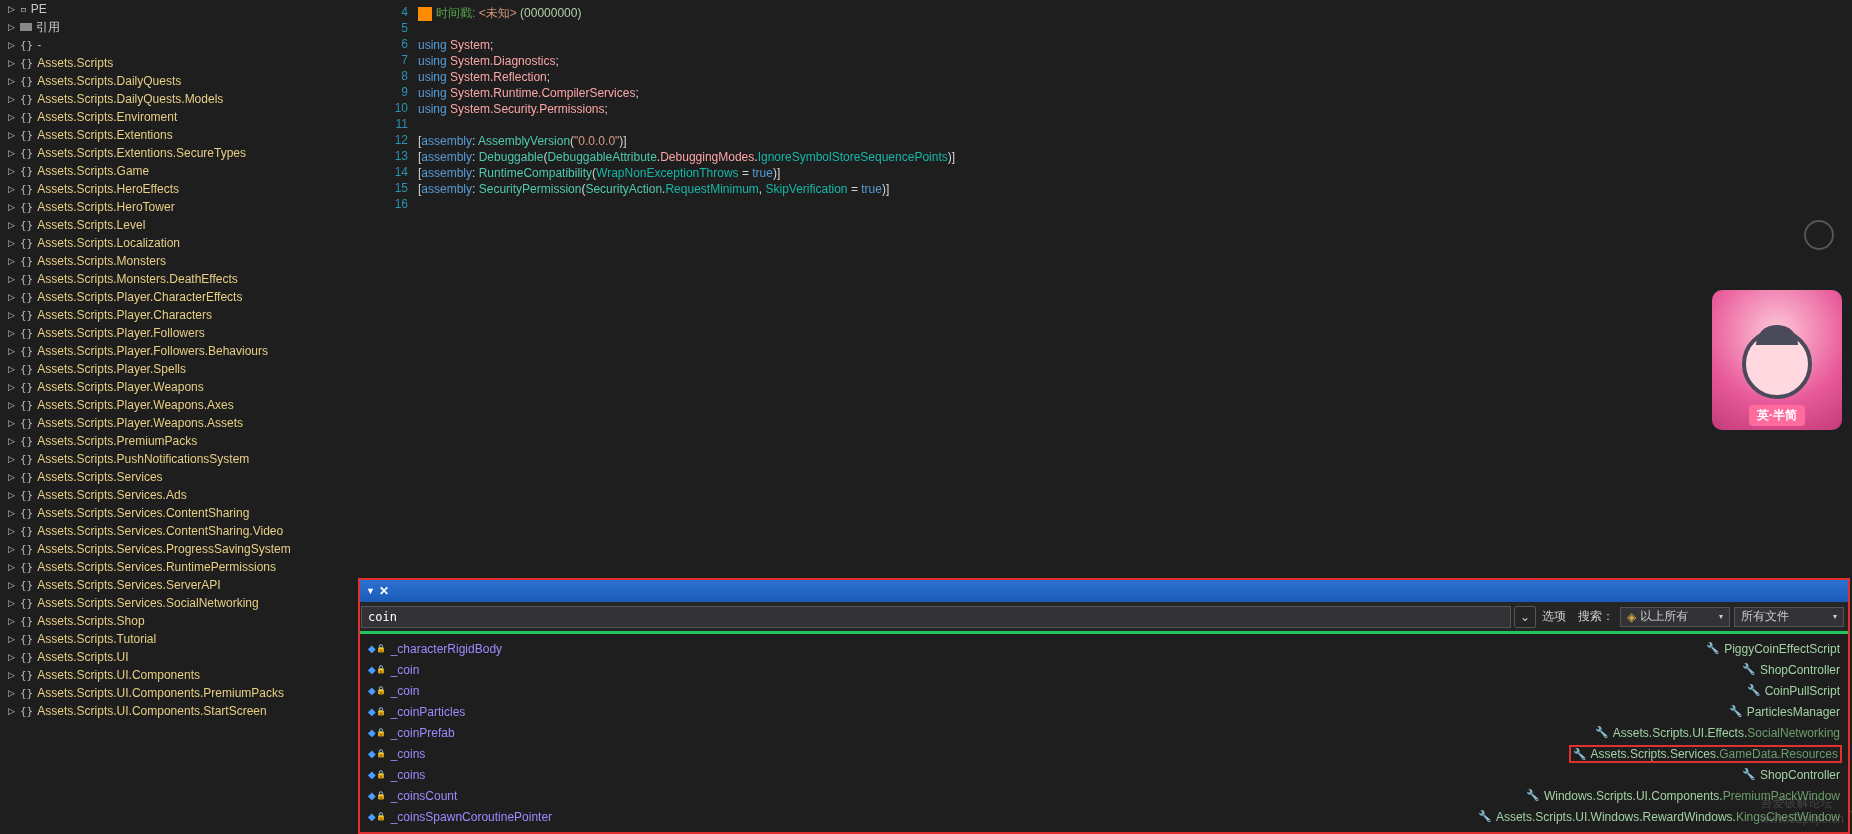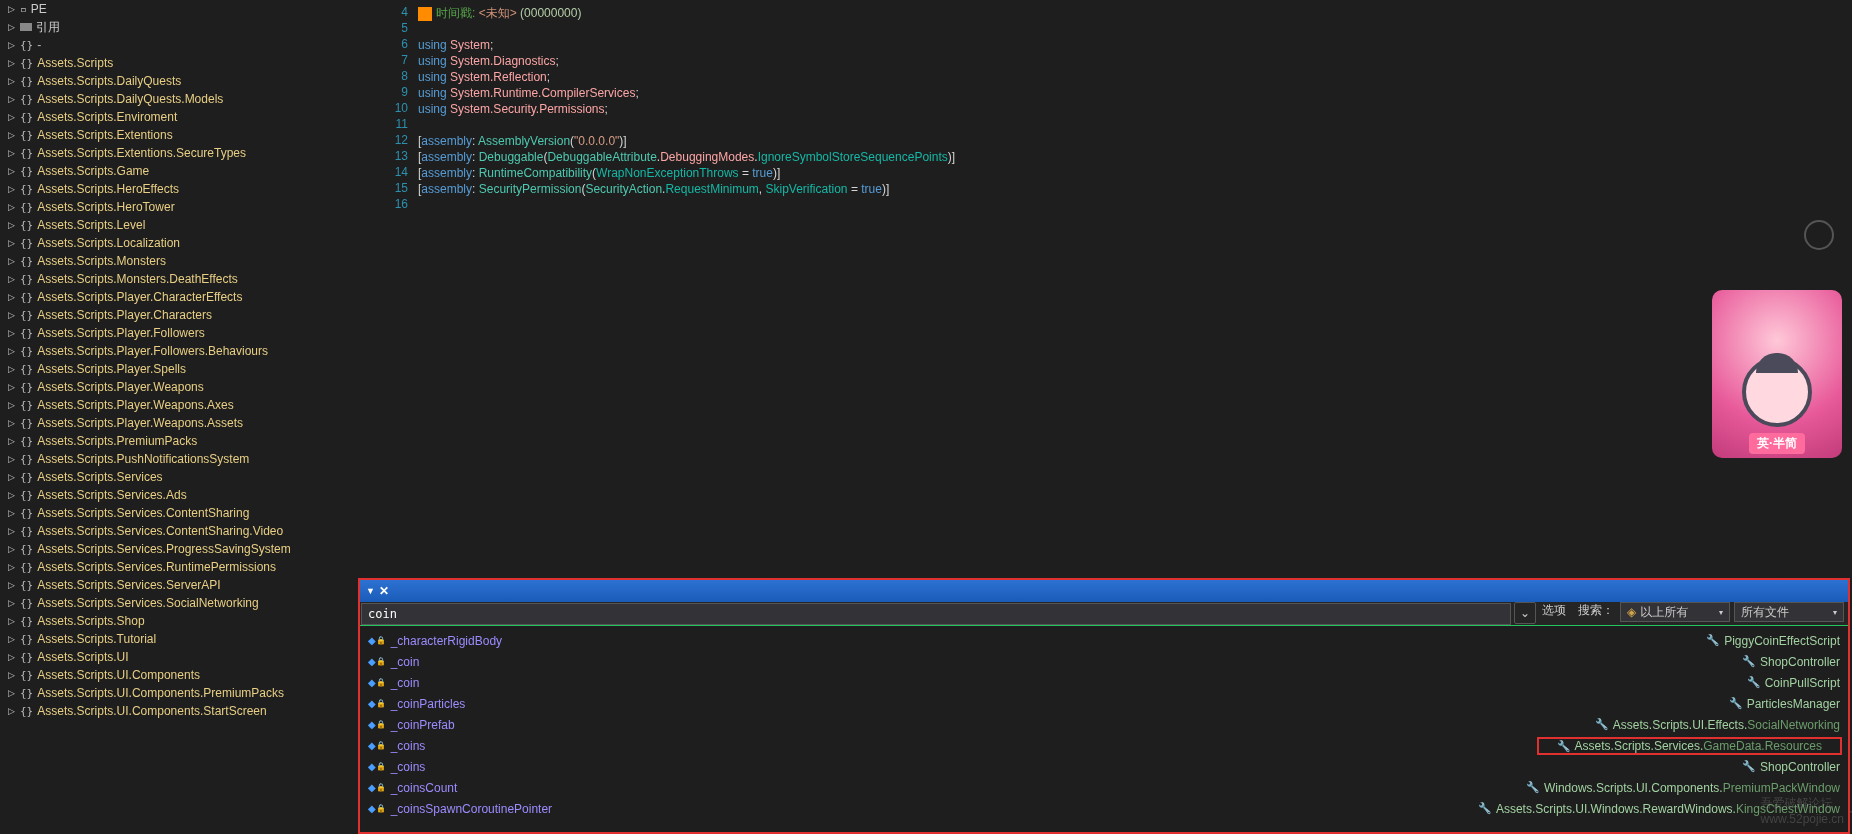--- a/index.html
+++ b/index.html
@@ -30,42 +30,42 @@
 .hex{color:#b5cea8}
 .status-row{height:22px;display:flex;align-items:center;background:#1e1e1e;border-top:1px solid #2d2d2d;padding:0 4px}
 .zoom{color:#ccc;padding:2px 8px;border:1px solid #3e3e3e}
 .zoom-arrow{color:#888;margin-left:4px;font-size:9px}
 .scroll-ctrl{margin-left:8px;color:#888}
 .search-panel{position:absolute;left:358px;right:2px;bottom:0;height:256px;border:2px solid #e03030;background:#1e1e1e;display:flex;flex-direction:column}
 .search-header{height:22px;background:linear-gradient(#2d72d2,#1a5bb8);display:flex;align-items:center;padding:0 6px;color:#fff}
 .search-header .title{flex:1}
 .search-header .arrow{font-size:9px;margin-right:4px;cursor:pointer}
 .search-header .close{cursor:pointer;font-size:12px;font-weight:bold}
-.search-bar{height:24px;display:flex;background:#252526;border-bottom:1px solid #22c55e}
+.search-bar{height:32px;display:flex;align-items:center;background:#252526;border-bottom:3px solid #22c55e}
 .search-input{flex:1;height:22px;background:#333337;border:1px solid #555;color:#fff;padding:0 6px;font-family:Consolas,monospace;margin:1px}
 .opt-btn{width:22px;height:22px;display:flex;align-items:center;justify-content:center;color:#ccc;cursor:pointer;border:1px solid #555;margin-left:2px;border-radius:2px}
 .opt-label{color:#ccc;margin:0 6px}
 .dd{background:#333337;border:1px solid #555;height:20px;padding:2px 6px;color:#ccc;margin-right:4px;display:flex;align-items:center;min-width:110px}
 .dd .cube{color:#d4a64a;margin-right:4px}
 .dd .arr{margin-left:auto;font-size:8px}
 .search-results{flex:1;display:flex;overflow:hidden}
 .results-left{flex:1;padding:4px 8px;overflow-y:auto}
 .results-right{padding:4px 8px;overflow-y:auto;text-align:right;min-width:380px}
 .res-item{height:21px;display:flex;align-items:center;cursor:pointer}
 .field-icon{display:inline-flex;align-items:center;margin-right:4px}
 .field-blue{color:#4a9eff;font-size:10px}
 .lock{color:#888;font-size:8px;margin-left:1px}
 .res-text{color:#9b8cff}
 .res-right-item{height:21px;display:flex;align-items:center;justify-content:flex-end;cursor:pointer}
 .class-icon{color:#d4a64a;margin-right:4px;font-size:11px}
 .r-text{color:#a2d2a2}
 .r-text-gray{color:#6b9d6b}
-.hl-box{border:2px solid #e03030;padding:0 18px;margin:-2px}
+.hl-box{border:2px solid #e03030;padding:0 2px;margin:-2px}
 .gear{position:absolute;right:18px;top:220px;width:30px;height:30px;border:2px solid #555;border-radius:50%}
-.avatar{position:absolute;right:10px;top:290px;width:130px;height:168px;background:radial-gradient(circle at 50% 30%,#ffc8d8,#e85a9a 60%,#c23b7a);border-radius:10px;display:flex;flex-direction:column;align-items:center;justify-content:flex-end}
+.avatar{position:absolute;right:10px;top:290px;width:130px;height:140px;background:radial-gradient(circle at 50% 30%,#ffc8d8,#e85a9a 60%,#c23b7a);border-radius:10px;display:flex;flex-direction:column;align-items:center;justify-content:flex-end}
 .avatar-head{width:70px;height:70px;background:#ffd8e0;border-radius:50%;margin-bottom:6px;border:4px solid #4a4a5a;position:relative}
 .avatar-head::before{content:"";position:absolute;top:-8px;left:10px;right:10px;height:20px;background:#4a4a5a;border-radius:20px 20px 0 0}
 .avatar-label{background:#ff6b9d;color:#fff;padding:2px 8px;border-radius:4px;font-weight:bold;margin-bottom:4px}
 .watermark{position:absolute;right:8px;bottom:8px;color:rgba(180,180,180,.25);font-size:14px;text-align:left;z-index:50;pointer-events:none}
 </style>
 </head>
 <body>
 
 <div class="main">
   <div class="sidebar">

